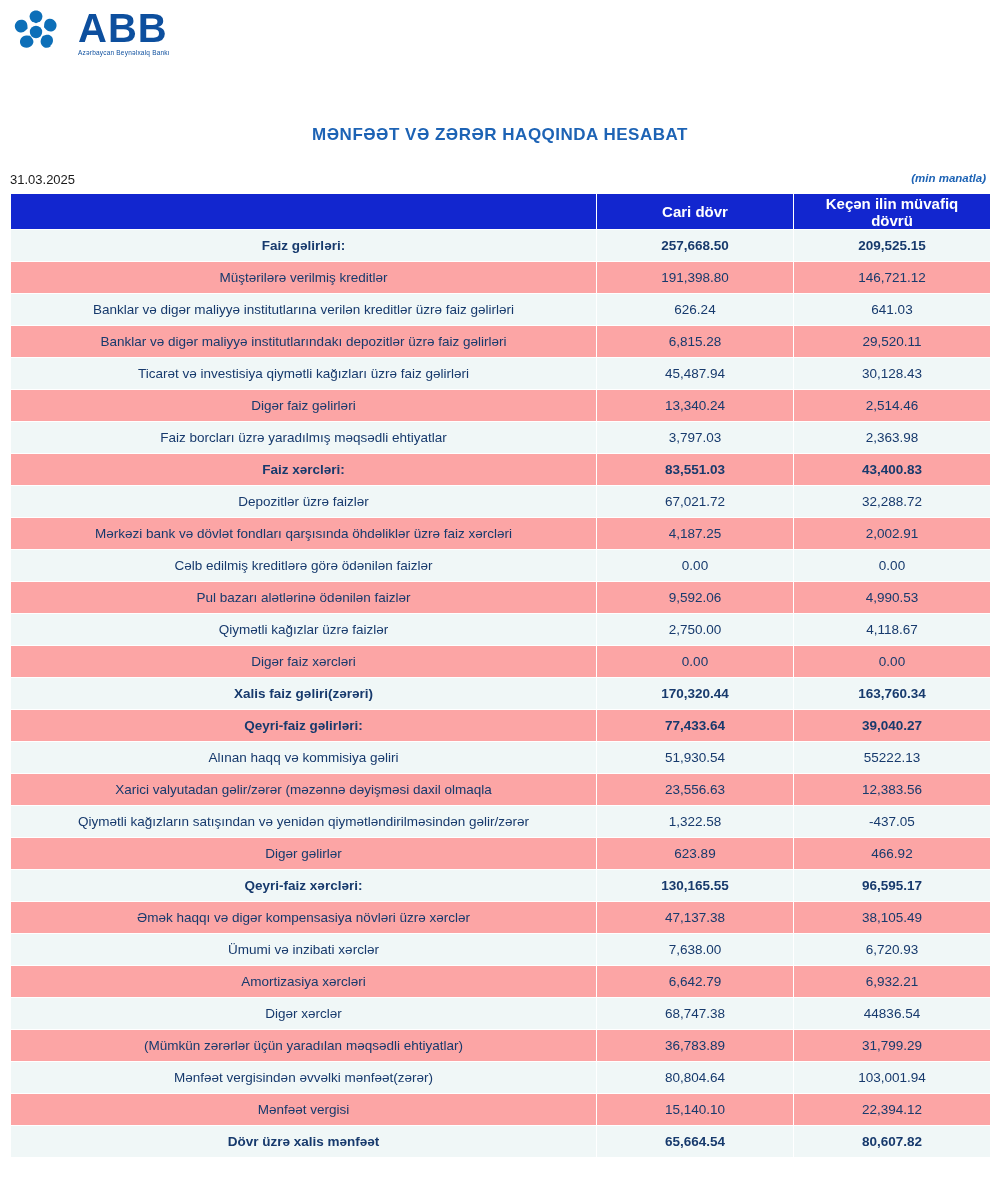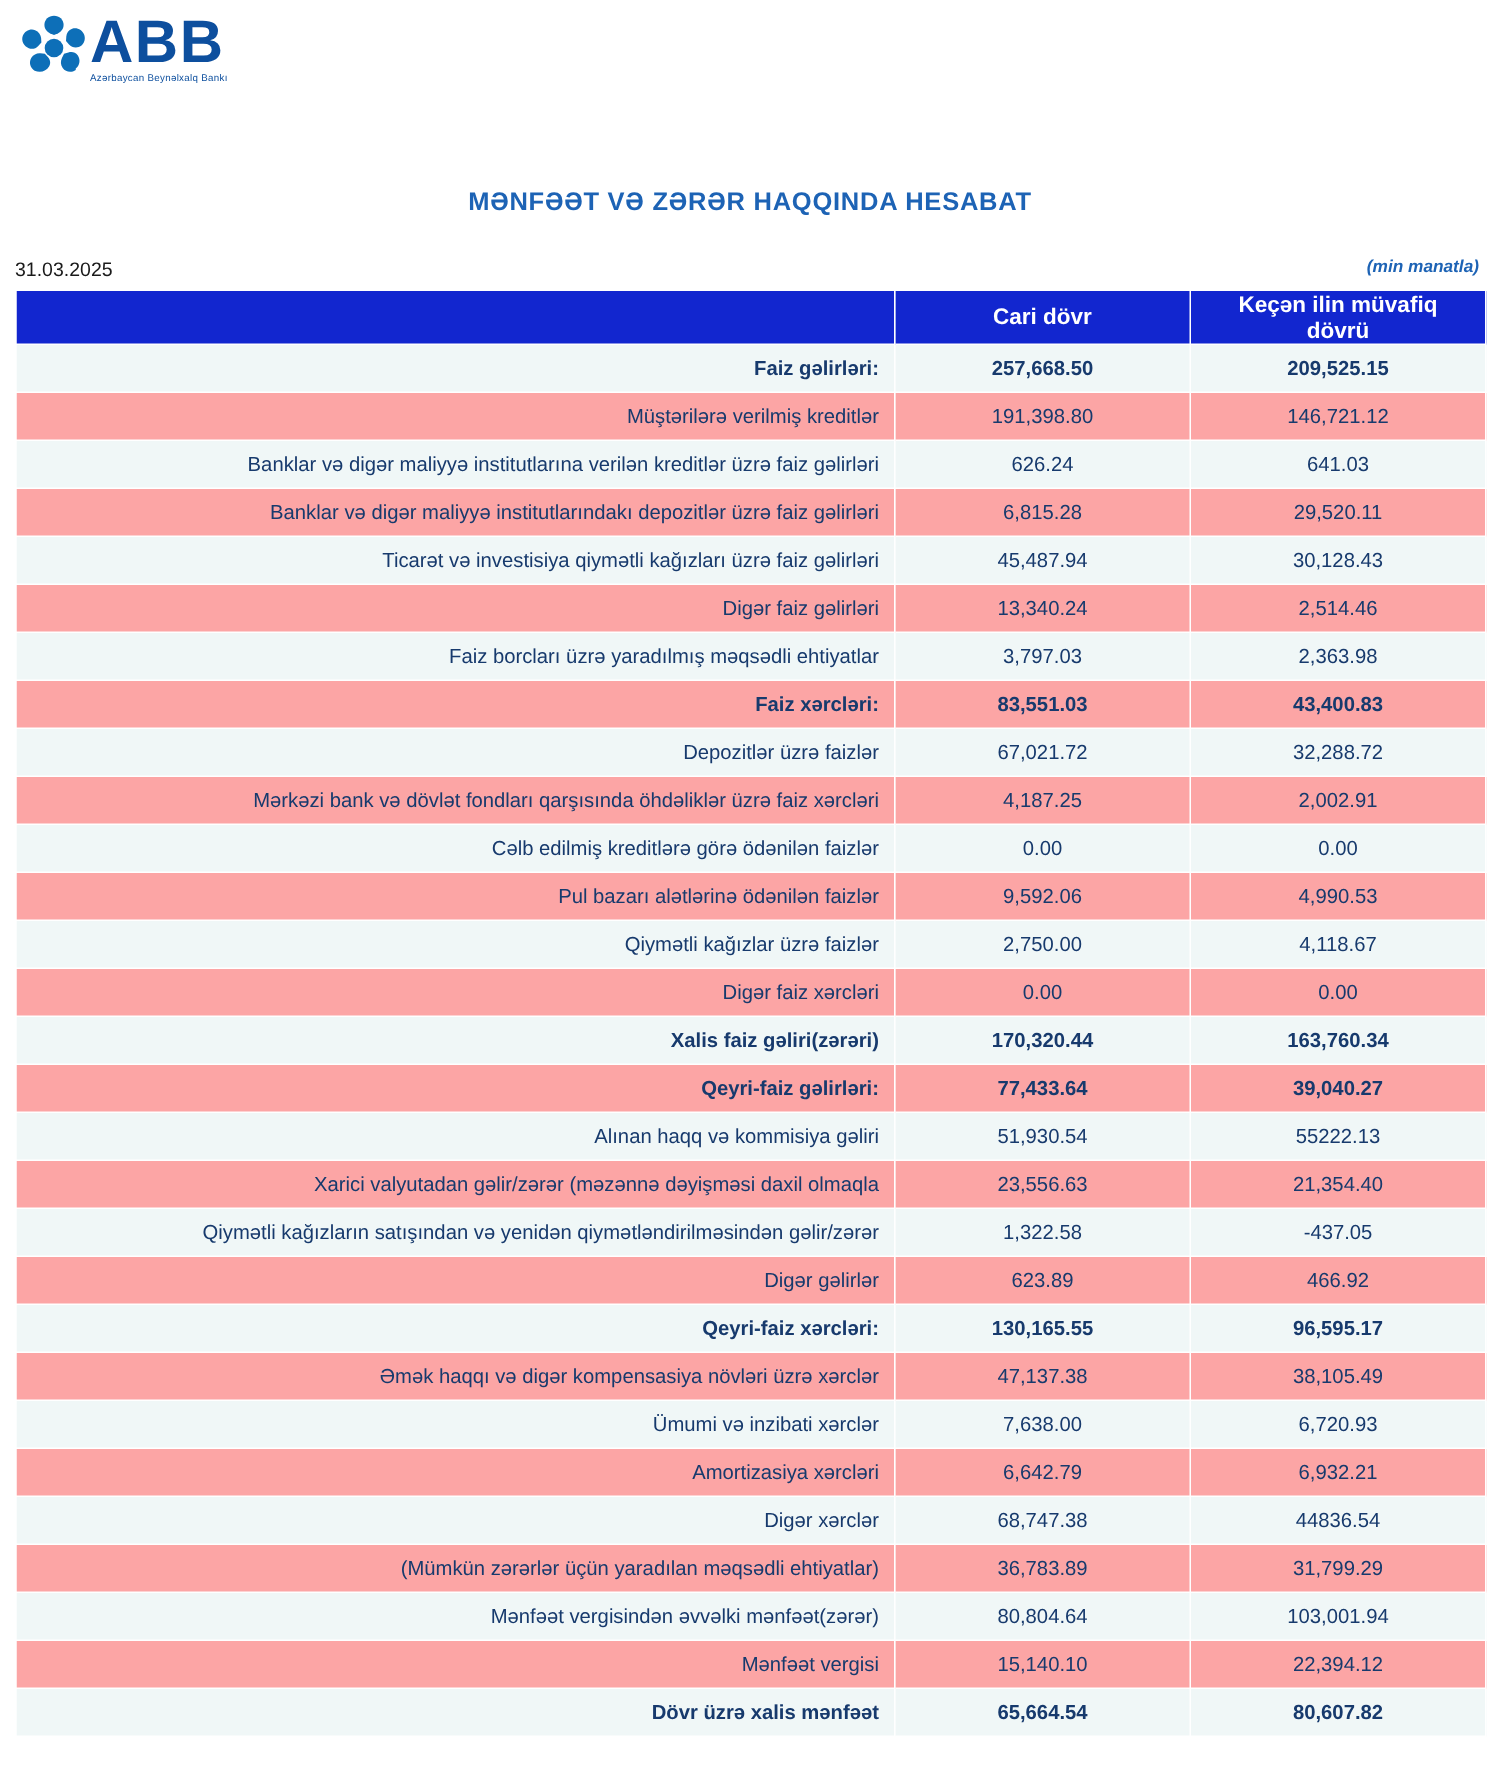--- a/index.html
+++ b/index.html
@@ -17,21 +17,21 @@
     background: #ffffff;
   }
 
   
   .logo-area {
     position: absolute;
     left: 12px;
     top: 8px;
     display: flex;
     align-items: center;
-    gap: 0;
+    gap: 18px;
   }
   .logo-mark { width: 48px; height: 48px; }
   .logo-text-wrap { display: flex; flex-direction: column; line-height: 1; }
   .logo-text {
     font-size: 40px;
     font-weight: bold;
     color: #0d4f9e;
     letter-spacing: 1px;
     font-family: "Liberation Sans", sans-serif;
   }
@@ -93,21 +93,21 @@
   th.col-prev { width: 197px; background: #1bbfa5; }
 
   table.report td {
     height: 32px;
     font-size: 13.5px;
     color: #173a6d;
     border: 1px solid #ffffff;
     padding: 0 10px;
     vertical-align: middle;
   }
-  td.label { text-align: right; }
+  td.label { text-align: center; }
   td.num { text-align: center; }
 
   tr.r-even td { background: #f0f7f7; }
   tr.r-odd td { background: #fca5a5; }
   tr.bold td { font-weight: bold; }
 </style>
 </head>
 <body>
 
 <div class="page">
@@ -231,21 +231,21 @@
           <td class="num">39,040.27</td>
         </tr>
         <tr class="r-even">
           <td class="label">Alınan haqq və kommisiya gəliri</td>
           <td class="num">51,930.54</td>
           <td class="num">55222.13</td>
         </tr>
         <tr class="r-odd">
           <td class="label">Xarici valyutadan gəlir/zərər (məzənnə dəyişməsi daxil olmaqla</td>
           <td class="num">23,556.63</td>
-          <td class="num">21,354.40</td>
+          <td class="num">12,383.56</td>
         </tr>
         <tr class="r-even">
           <td class="label">Qiymətli kağızların satışından və yenidən qiymətləndirilməsindən gəlir/zərər</td>
           <td class="num">1,322.58</td>
           <td class="num">-437.05</td>
         </tr>
         <tr class="r-odd">
           <td class="label">Digər gəlirlər</td>
           <td class="num">623.89</td>
           <td class="num">466.92</td>

